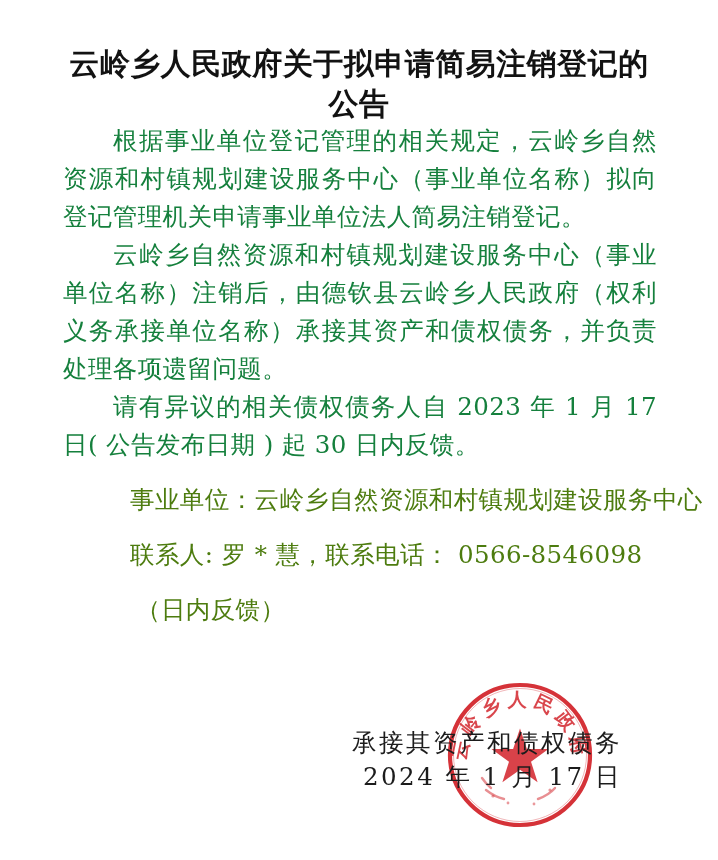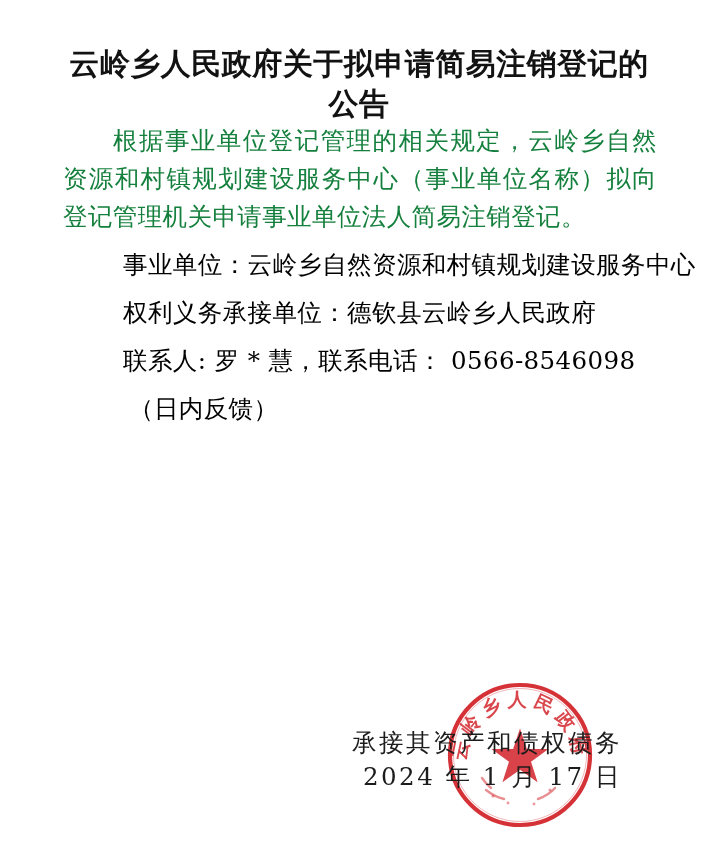--- a/index.html
+++ b/index.html
@@ -56,23 +56,23 @@
     text-justify: inter-ideograph;
     margin: 0;
     color: #15803d;
   }
   .para.indent-2 { text-indent: 50px; }
 
   .line {
     font-size: 24.5px;
     line-height: 38px;
     letter-spacing: 0.4px;
-    margin: 10px;
+    margin: 17px;
     white-space: nowrap;
-    color: #000000;
+    color: #4d7c0f;
   }
   .line.pad-1 { padding-left: 50px; }
   .line.pad-close { padding-left: 56px; }
 
   
   .sign-block {
     position: absolute;
     left: 0;
     top: 726px;
     width: 718px;
@@ -119,26 +119,27 @@
 <body>
 
 <div class="page">
 
   <h1 class="doc-title">云岭乡人民政府关于拟申请简易注销登记的公告</h1>
 
   <div class="body-block">
 
     <p class="para indent-2">根据事业单位登记管理的相关规定，云岭乡自然资源和村镇规划建设服务中心（事业单位名称）拟向登记管理机关申请事业单位法人简易注销登记。</p>
 
+    <p class="para indent-2">云岭乡自然资源和村镇规划建设服务中心（事业单位名称）注销后，由德钦县云岭乡人民政府（权利义务承接单位名称）承接其资产和债权债务，并负责处理各项遗留问题。</p>
 
+    <p class="para indent-2">请有异议的相关债权债务人自 2023 年 1 月 17 日( 公告发布日期 ) 起 30 日内反馈。</p>
 
 
     <p class="line pad-1">事业单位：云岭乡自然资源和村镇规划建设服务中心</p>
 
-    <p class="line pad-1">权利义务承接单位：德钦县云岭乡人民政府</p>
 
 
     <p class="line pad-1">联系人: 罗 * 慧，联系电话： 0566-8546098</p>
 
     <p class="line pad-close">（日内反馈）</p>
 
   </div>
 
   <div class="seal">
     <svg viewBox="0 0 148 146" xmlns="http://www.w3.org/2000/svg">

